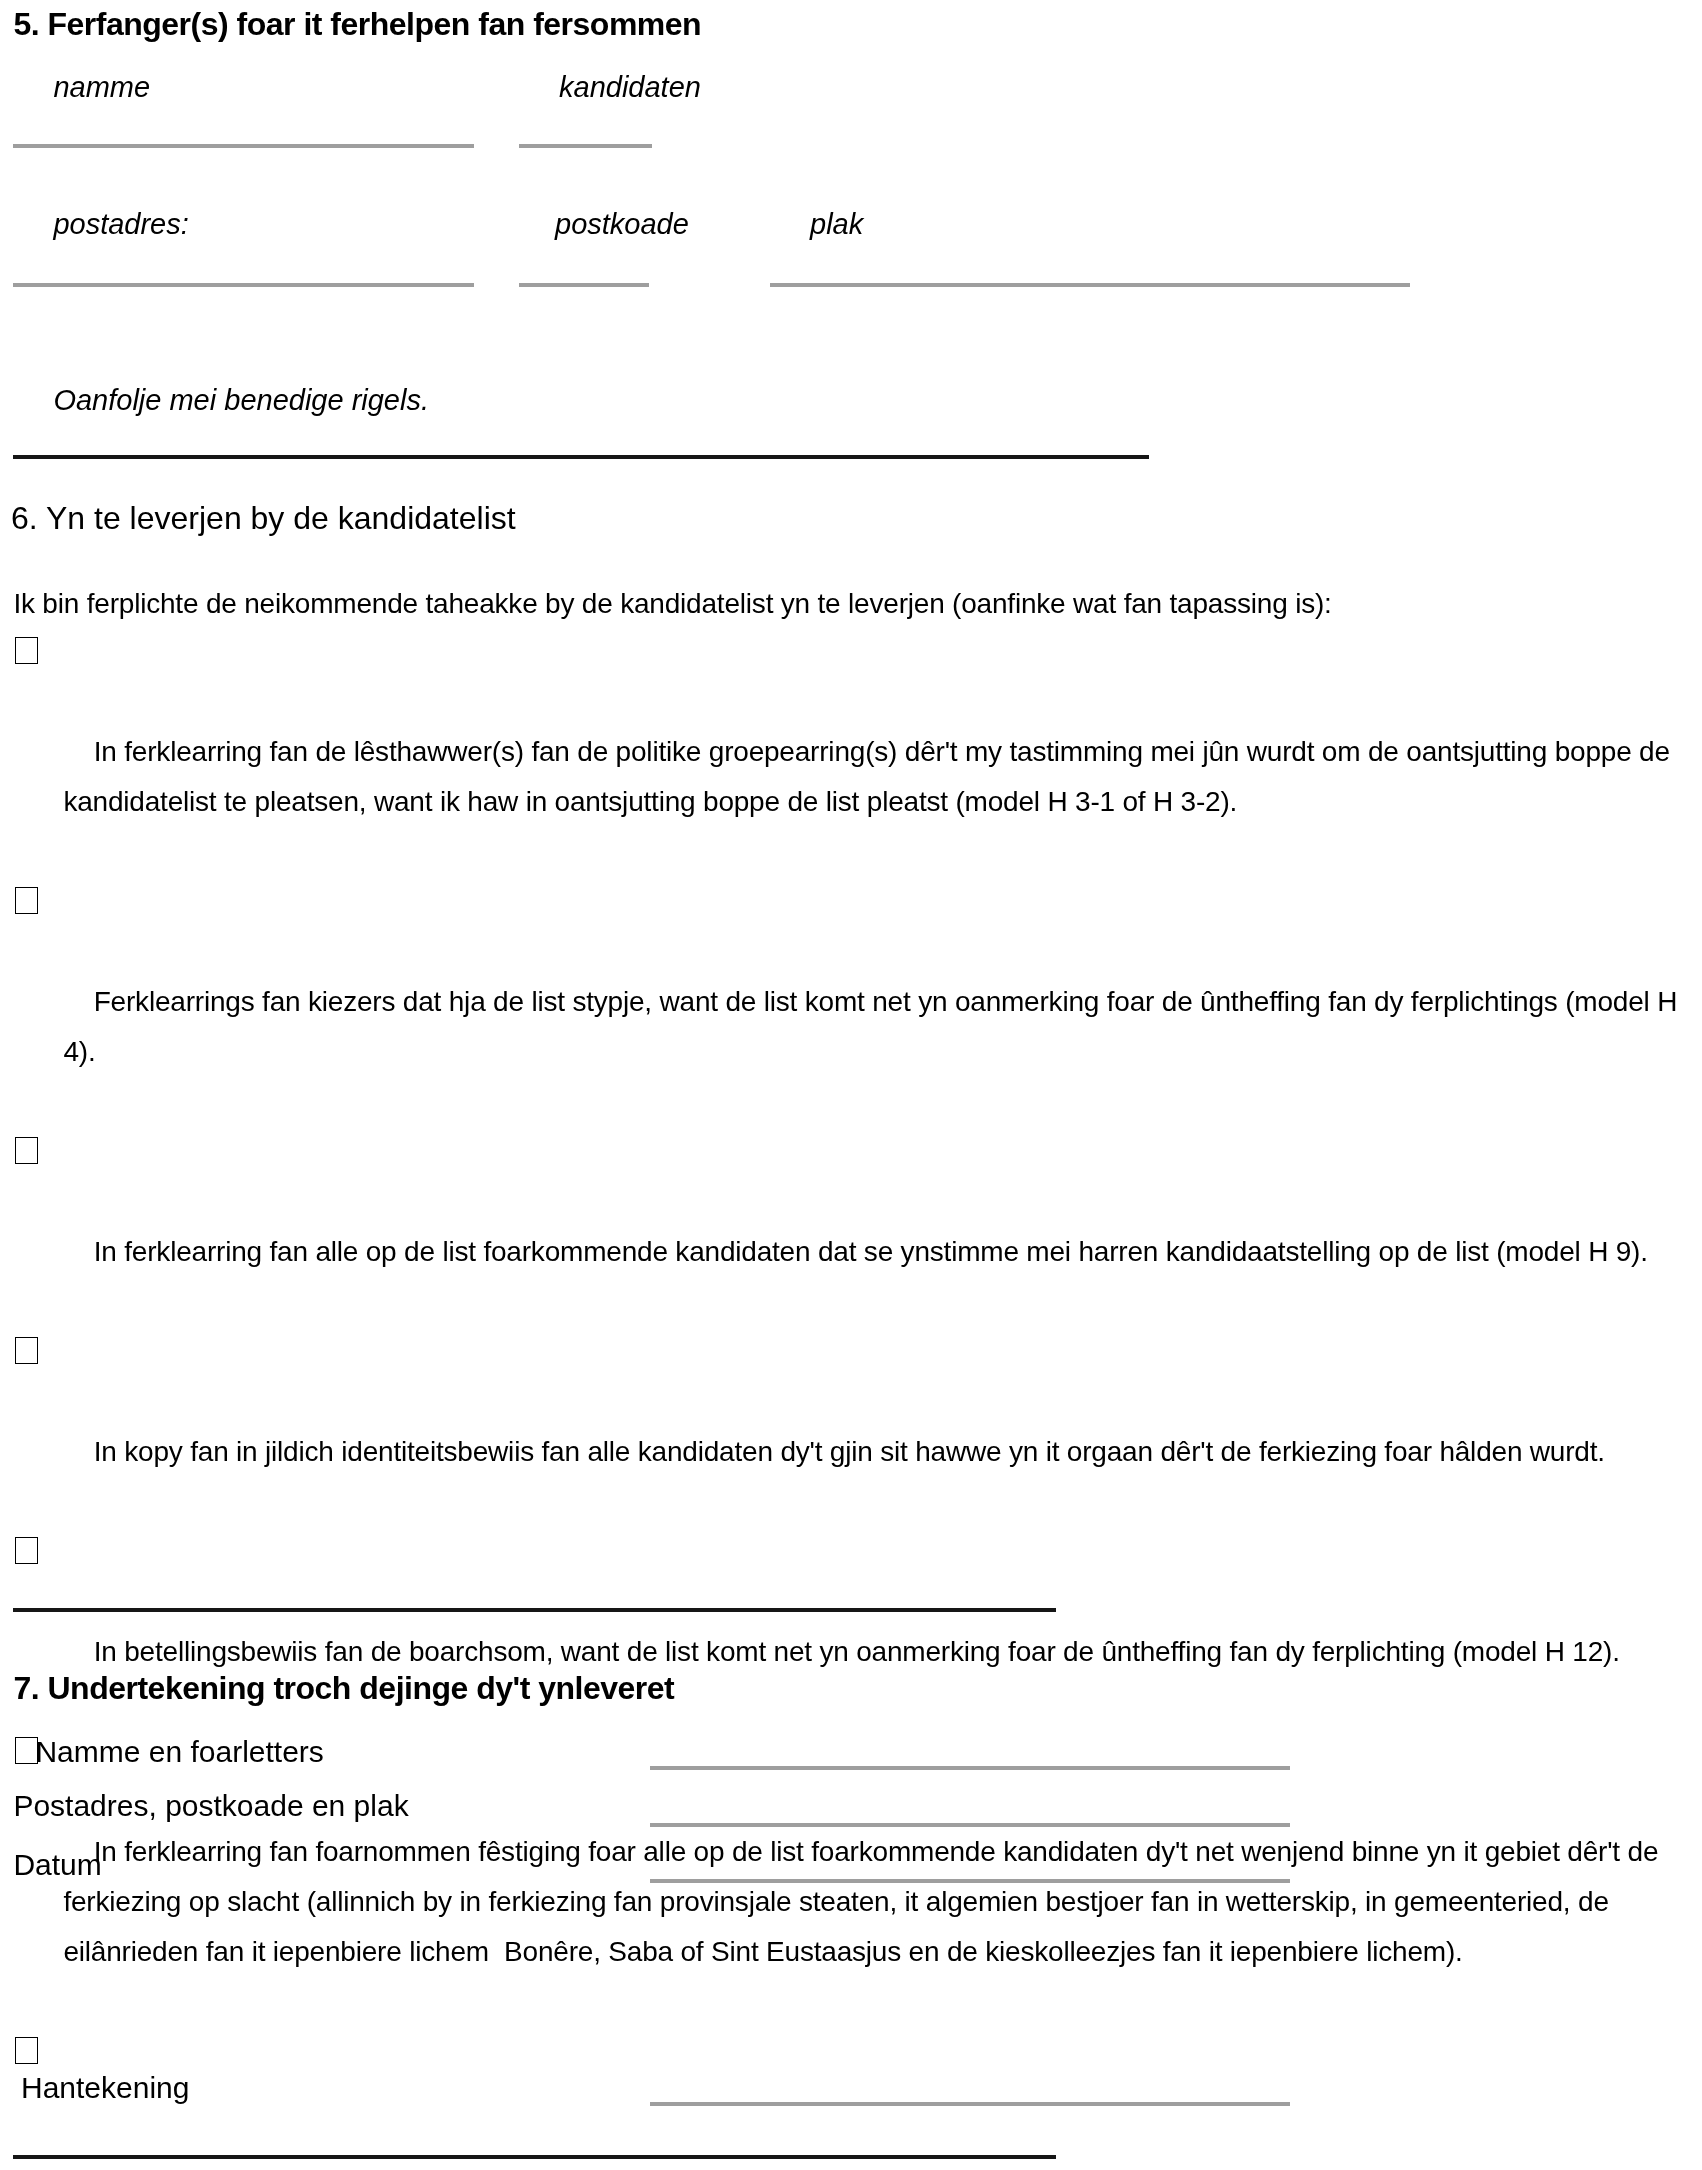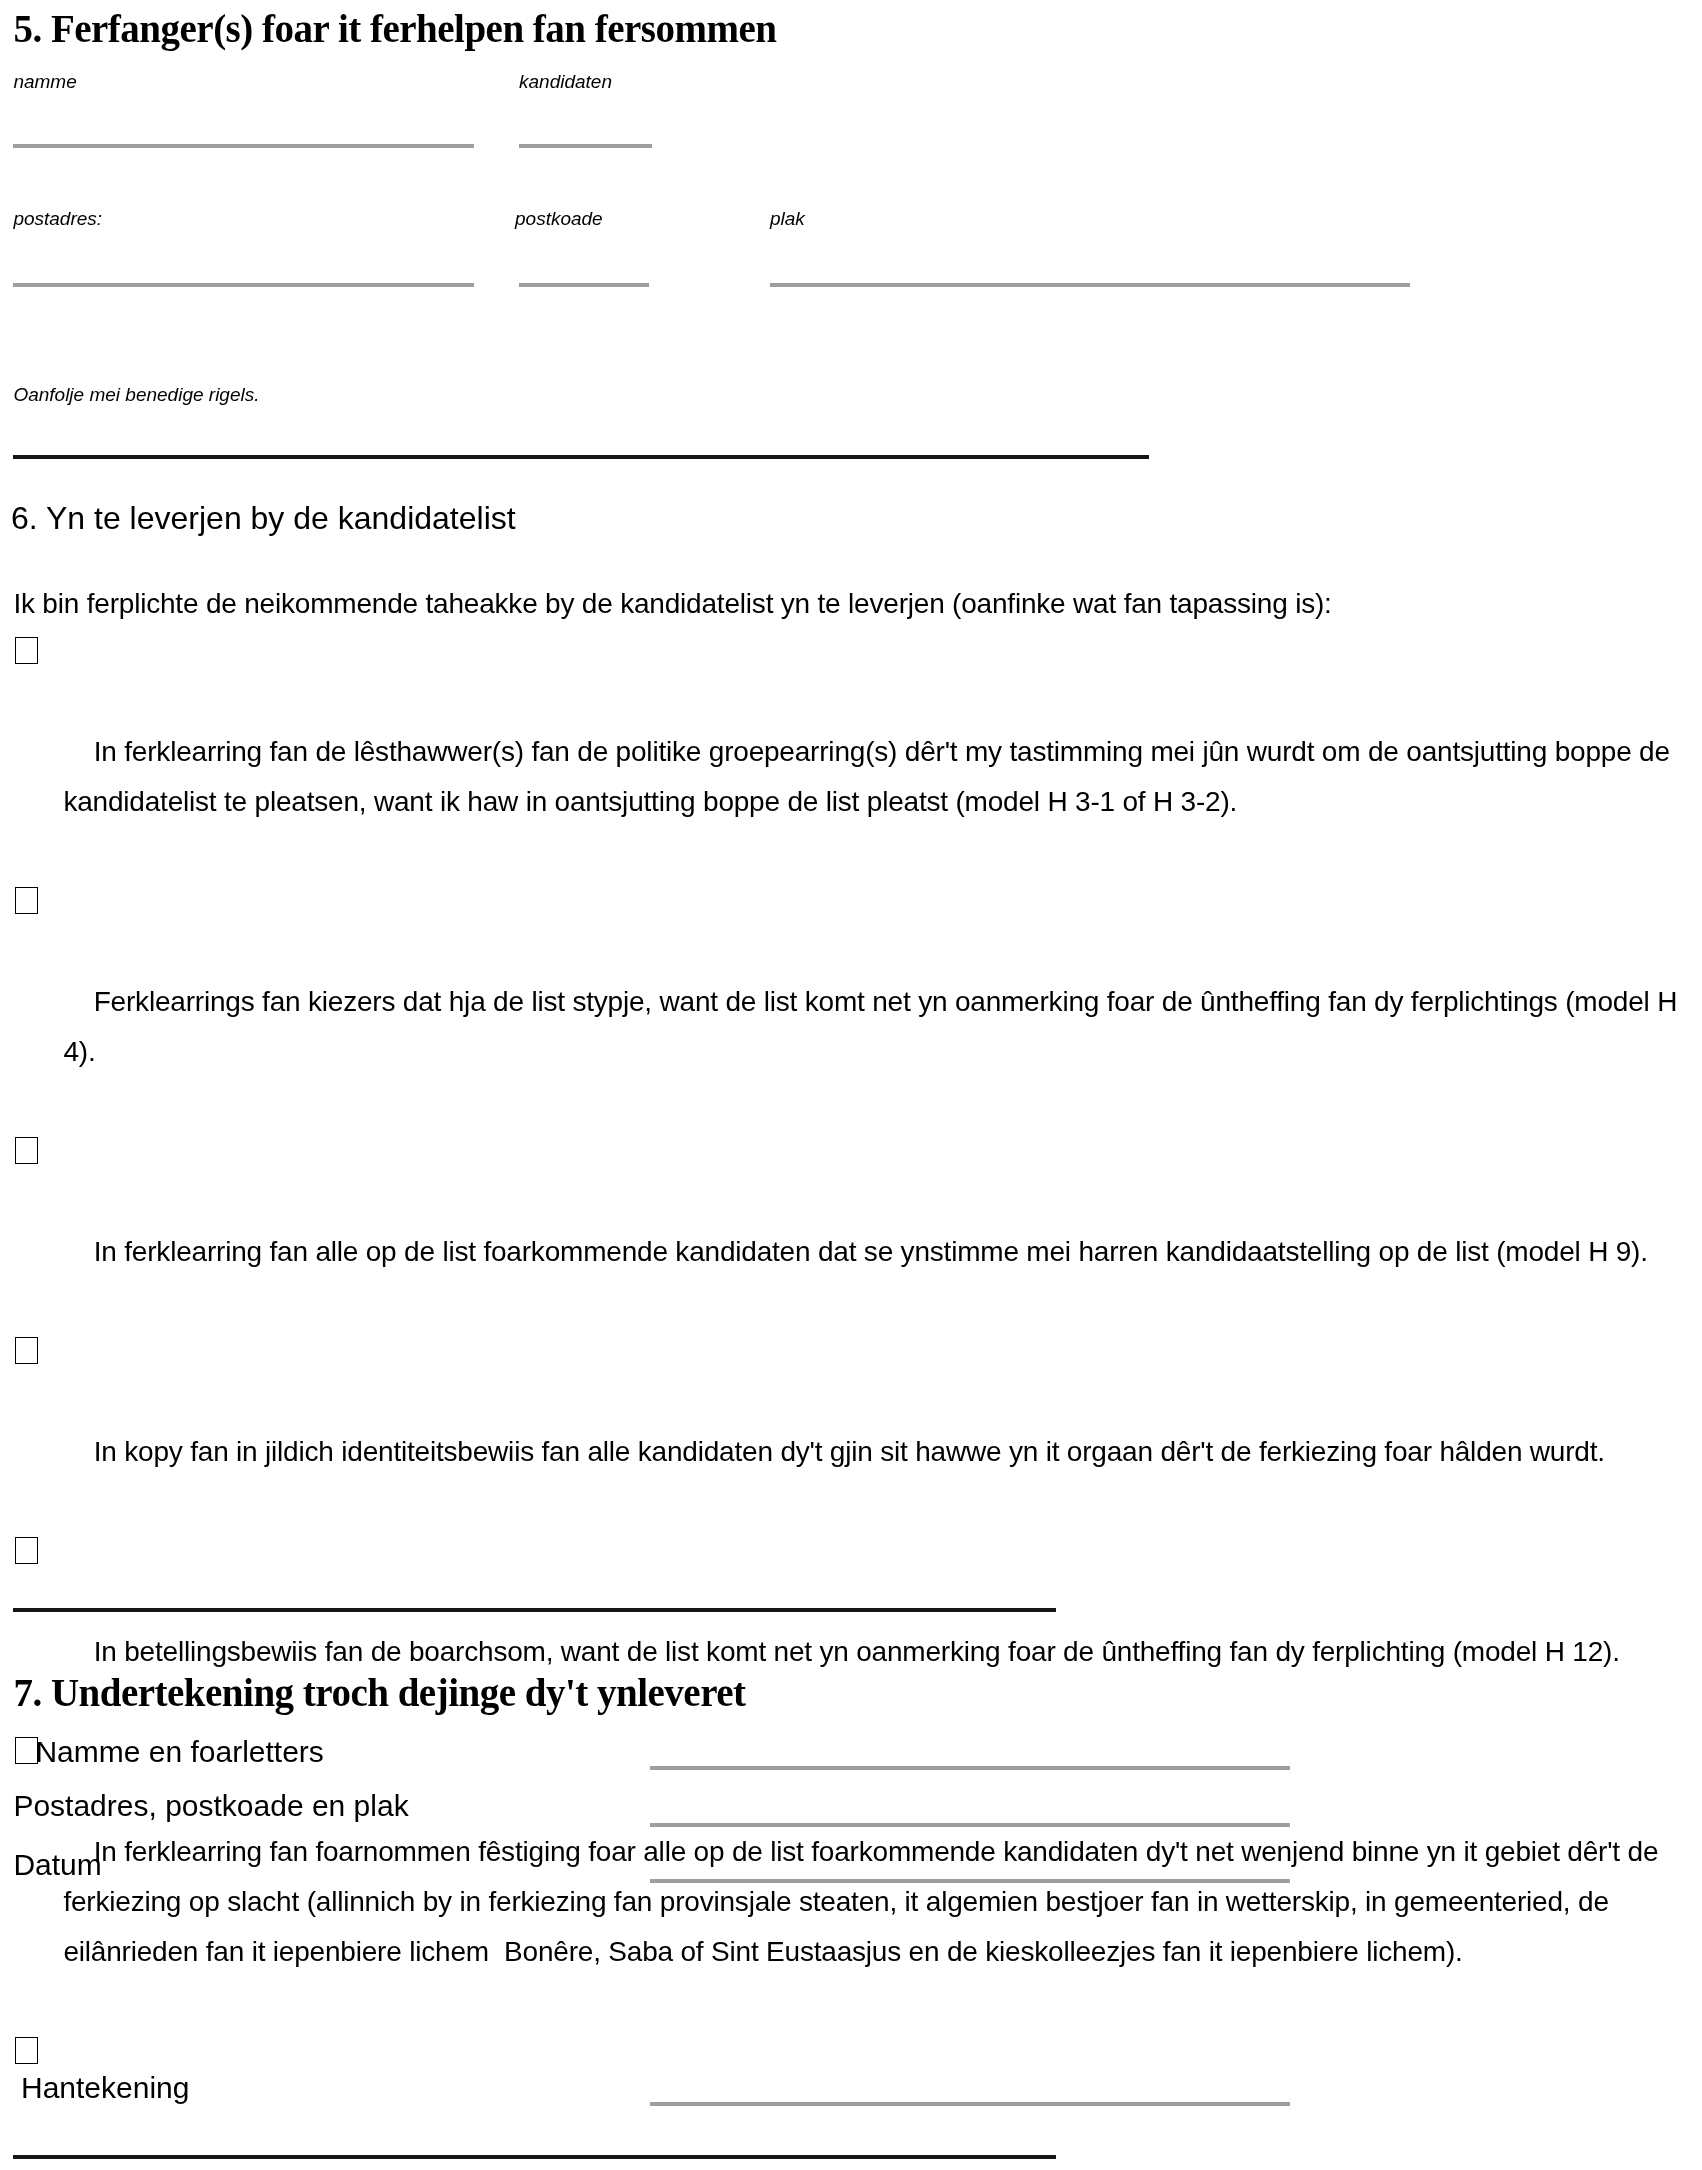--- a/index.html
+++ b/index.html
@@ -5,23 +5,23 @@
   html, body { margin:0; padding:0; }
   body {
     width:1702px; height:2170px;
     background:#ffffff;
     font-family:"Liberation Sans", sans-serif;
     color:#000000;
     position:relative;
     overflow:hidden;
   }
   .abs { position:absolute; }
-  .h-bold { font-weight:700; font-size:39px; letter-spacing:-0.5px; white-space:nowrap;font-family:Liberation Serif, serif; }
+  .h-bold { font-weight:700; font-size:32px; letter-spacing:-0.5px; white-space:nowrap; }
   .h-reg  { font-weight:400; font-size:32px; white-space:nowrap; }
-  .lbl-i  { font-style:italic; font-size:19px; white-space:nowrap; }
+  .lbl-i  { font-style:italic; font-size:29px; white-space:nowrap;margin-left:40px; }
   .lbl    { font-size:30px; white-space:nowrap; }
   .body-text { font-size:28px; line-height:46px; letter-spacing:-0.2px; }
   .gline { height:3.8px; background:var(--field-line, #9e9e9e); }
   .bline { height:3.8px; background:var(--divider-line, #161616); }
   .checklist { left:13.4px; top:627px; width:1668px; }
   .check-item {
     position:relative;
     padding-left:50px;
     font-size:28px; line-height:50px; letter-spacing:-0.2px;
     white-space:pre-wrap;

